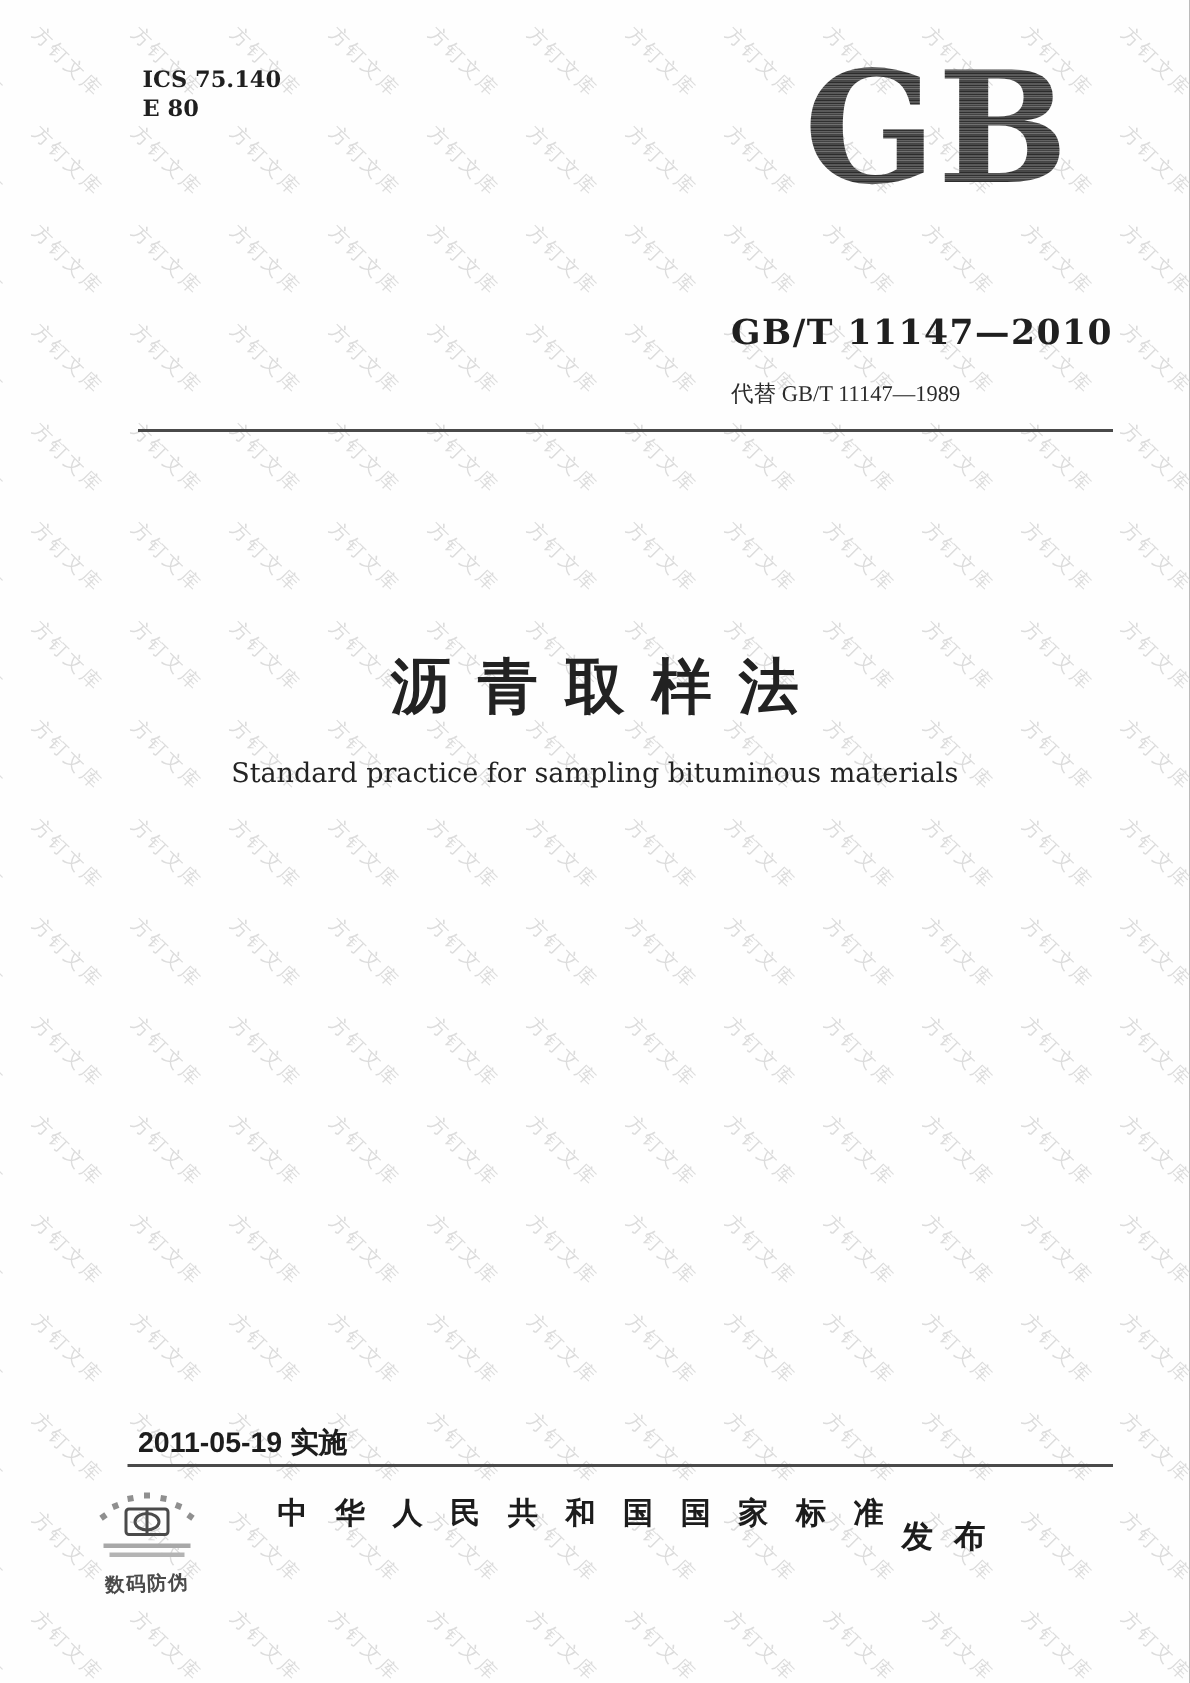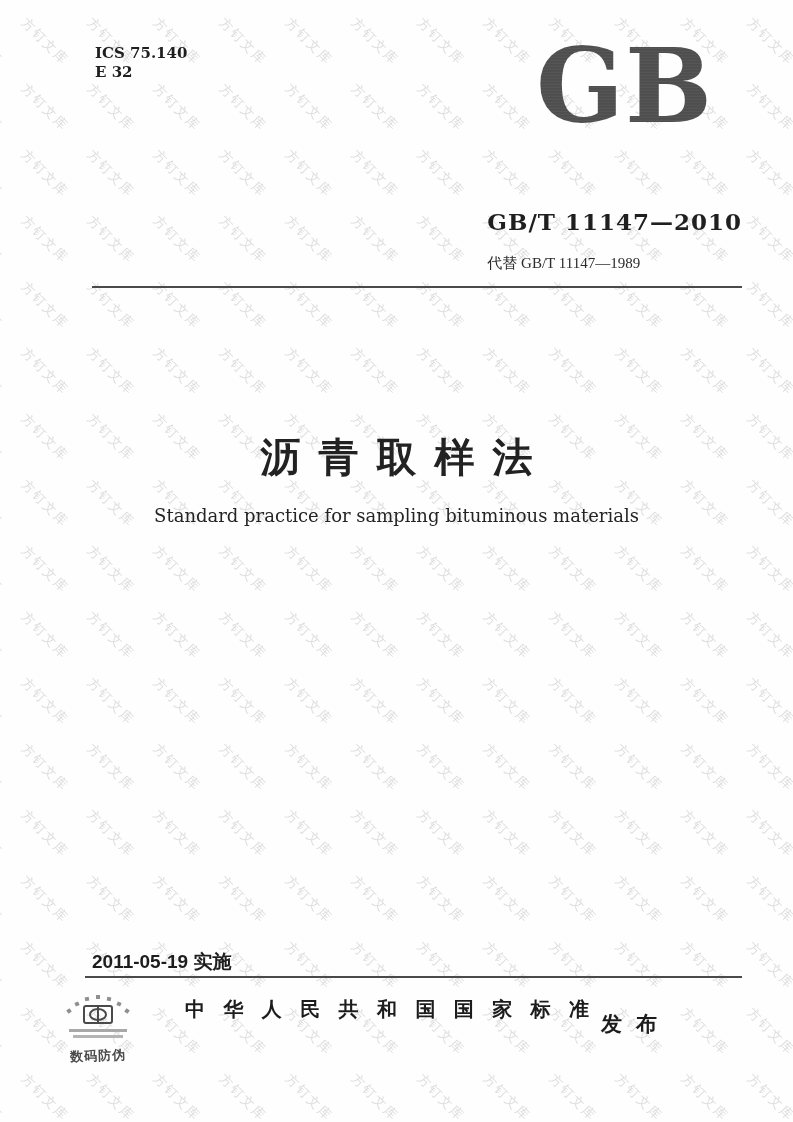--- a/index.html
+++ b/index.html
@@ -373,21 +373,21 @@
       <span class="wm" style="left: 558px; top: 1070px;">方钉文库</span>
       <span class="wm" style="left: 624px; top: 1070px;">方钉文库</span>
       <span class="wm" style="left: 690px; top: 1070px;">方钉文库</span>
       <span class="wm" style="left: 756px; top: 1070px;">方钉文库</span>
     </div>
 
   <div class="content">
 
     <div class="ics-block">
       <div>ICS 75.140</div>
-      <div>E 32</div>
+      <div>E 80</div>
     </div>
 
     <div class="gb-logo">GB</div>
 
 
     <div class="std-number-block">
       <div class="std-number">GB/T 11147—2010</div>
       <div class="replaces">代替 GB/T 11147—1989</div>
     </div>
 

